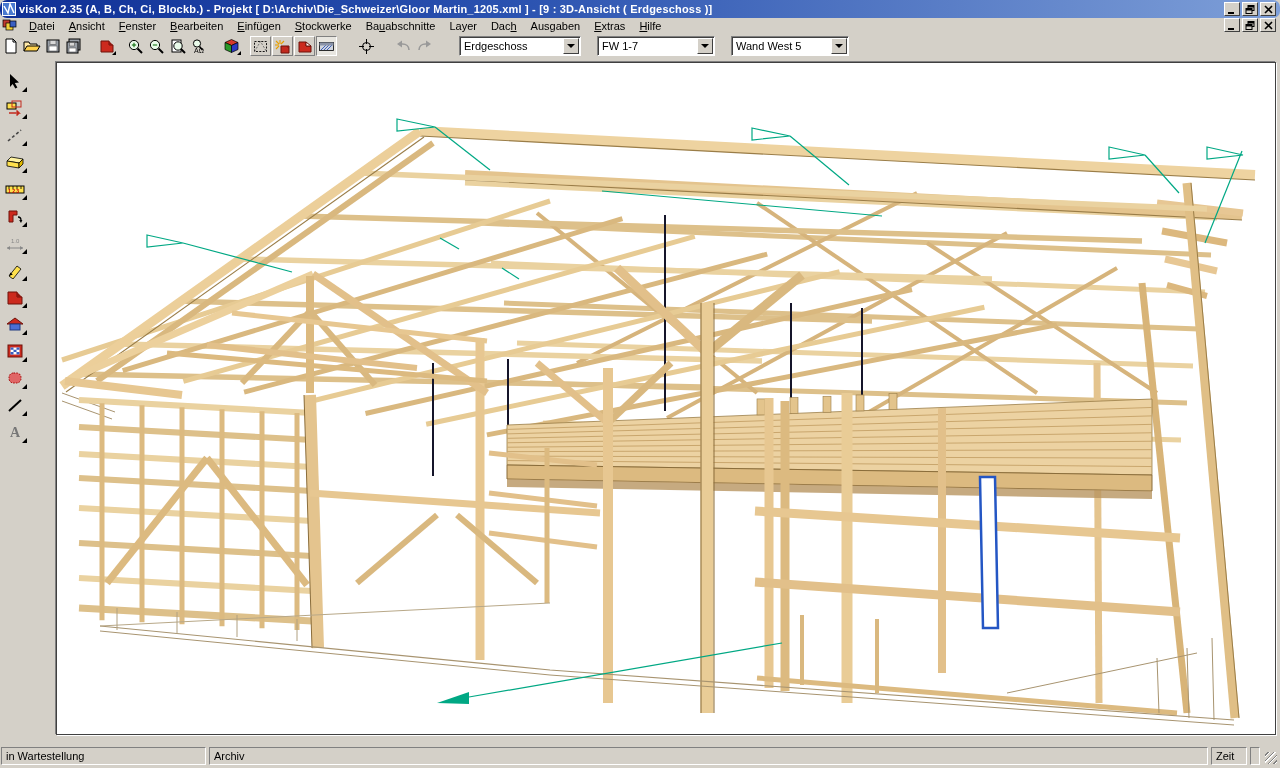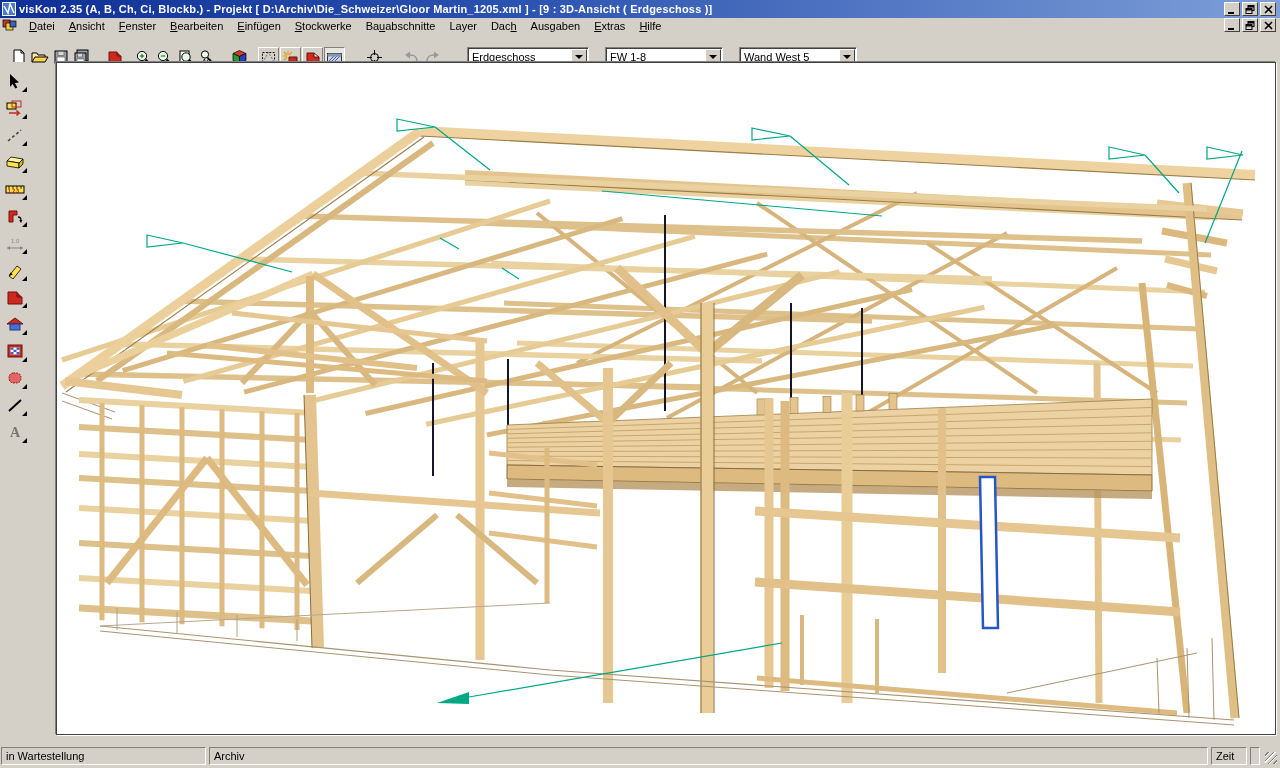--- a/index.html
+++ b/index.html
@@ -1,37 +1,37 @@
 <!DOCTYPE html>
 <html><head>
 <meta charset="utf-8">
 <style>
   * { margin:0; padding:0; box-sizing:border-box; }
   html,body { width:1280px; height:768px; overflow:hidden;
     font-family:"Liberation Sans", sans-serif; font-size:11px; background:#d4d0c8; }
   
   .titlebar { position:absolute; left:0; top:0; width:1280px; height:18px;
     background:linear-gradient(90deg,#0f2f96 0%, #2a52b0 40%, #7e9fd8 100%);
-    display:flex; align-items:center; padding:0 2px; color:#fff; }
+    display:flex; align-items:center; padding:0 2px; color:#fff;border-radius:7px; }
   .title-text { font-weight:bold; font-size:11px; margin-left:3px; white-space:nowrap;
     overflow:hidden; flex:1; letter-spacing:.2px; }
   .winbtns { display:flex; gap:2px; margin-right:2px; }
   .winbtn { width:16px; height:14px; background:#d4d0c8; border:1px solid;
     border-color:#fff #404040 #404040 #fff; display:flex; align-items:center;
     justify-content:center; color:#000; }
   .winbtn svg { display:block; }
   .menubar { position:absolute; left:0; top:18px; width:1280px; height:20px;
     background:#d4d0c8; display:flex; align-items:flex-start; padding:0 2px; }
   .mdi-icon { width:16px; height:14px; margin-right:4px; }
   .menu-item { padding:2px 7px 3px 7px; color:#000; white-space:nowrap; }
   .menu-item u { text-decoration:underline; }
   .menubar .winbtns { margin-left:auto; }
   
-  .toolbar { position:absolute; left:0; top:45px; width:1280px; height:24px;
-    background:#d4d0c8; display:flex; align-items:center; padding-left:8px; }
+  .toolbar { position:absolute; left:0; top:34px; width:1280px; height:24px;
+    background:#d4d0c8; display:flex; align-items:center; }
   .tbtn { width:21px; height:20px; display:inline-flex; align-items:center;
     justify-content:center; position:relative; }
   .tbtn.frame { border:1px solid; border-color:#fff #808080 #808080 #fff; margin-right:1px;}
   .tbtn.pressed { border-color:#808080 #fff #fff #808080; background:#e8e6e0; }
   .tbtn.corner:after { content:''; position:absolute; right:1px; bottom:1px;
     border-left:4px solid transparent; border-bottom:4px solid #000; }
   .tgap { display:inline-block; height:20px; }
   .combo { height:20px; width:122px; background:#fff; border:1px solid;
     border-color:#808080 #fff #fff #808080; box-shadow:inset 1px 1px 0 #404040;
     display:flex; align-items:center; margin-right:16px; }
@@ -273,21 +273,21 @@
       </span>
     </span>
   <span class="tgap" style="width:24px"></span>
   <div class="combo">
     <span class="combo-text">Erdgeschoss</span>
     <span class="combo-btn">
         <span class="combo-arrow"></span>
       </span>
   </div>
   <div class="combo" style="width:118px">
-    <span class="combo-text">FW 1-8</span>
+    <span class="combo-text">FW 1-7</span>
     <span class="combo-btn">
         <span class="combo-arrow"></span>
       </span>
   </div>
   <div class="combo" style="width:118px">
     <span class="combo-text">Wand West 5</span>
     <span class="combo-btn">
         <span class="combo-arrow"></span>
       </span>
   </div>

